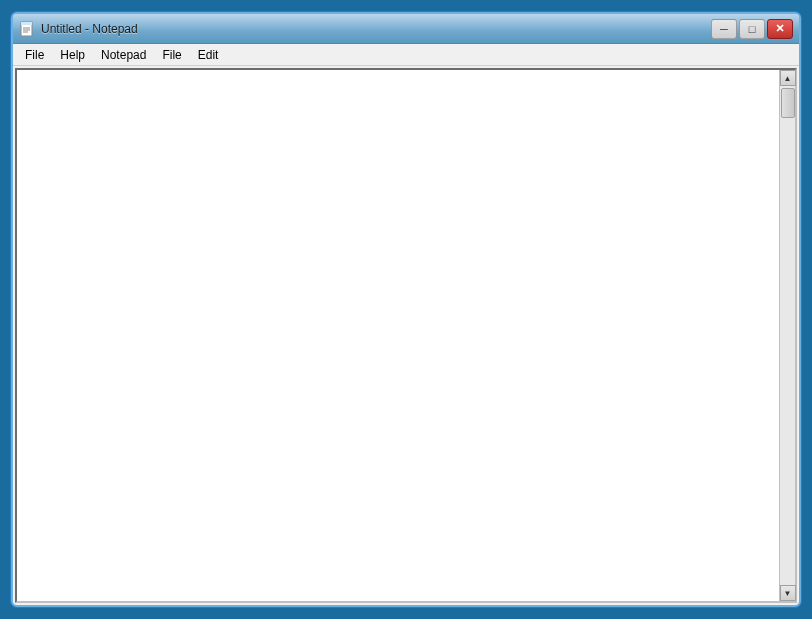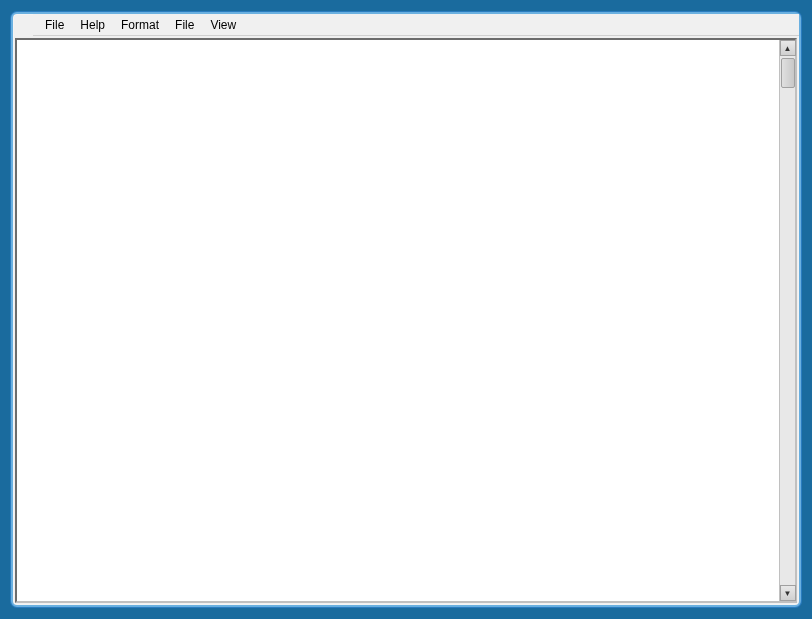--- a/index.html
+++ b/index.html
@@ -95,21 +95,20 @@
       border-color: #8b1a1a;
     }
 
     .menu-bar {
       height: 22px;
       background: #f0f0f0;
       display: flex;
       align-items: center;
       padding: 0 4px;
       border-bottom: 1px solid #d0d0d0;
-      margin-left: 20px;
     }
 
     .menu-item {
       padding: 2px 8px;
       font-size: 12px;
       color: #000;
       cursor: pointer;
       border-radius: 2px;
     }
 
@@ -180,27 +179,46 @@
       border-radius: 2px;
       position: absolute;
       top: 2px;
       left: 1px;
     }
   </style>
 </head>
 <body>
 
 <div class="window">
+  <div class="title-bar">
+    <div class="title-bar-left">
+      <div class="title-icon">
+        <svg viewBox="0 0 16 16" xmlns="http://www.w3.org/2000/svg">
+          <rect x="2" y="1" width="11" height="14" fill="white" stroke="#888" stroke-width="1"></rect>
+          <rect x="2" y="1" width="11" height="3" fill="#d0e8f8"></rect>
+          <line x1="4" y1="7" x2="11" y2="7" stroke="#888" stroke-width="1"></line>
+          <line x1="4" y1="9" x2="11" y2="9" stroke="#888" stroke-width="1"></line>
+          <line x1="4" y1="11" x2="9" y2="11" stroke="#888" stroke-width="1"></line>
+        </svg>
+      </div>
+      <span class="title-text">Untitled - Notepad</span>
+    </div>
+    <div class="title-buttons">
+      <div class="title-btn minimize">─</div>
+      <div class="title-btn maximize">□</div>
+      <div class="title-btn close">✕</div>
+    </div>
+  </div>
 
   <div class="menu-bar">
     <div class="menu-item">File</div>
     <div class="menu-item">Help</div>
-    <div class="menu-item">Format</div>
+    <div class="menu-item">Notepad</div>
     <div class="menu-item">File</div>
-    <div class="menu-item">View</div>
+    <div class="menu-item">Edit</div>
   </div>
 
   <div class="content-area">
     <div class="textarea-wrapper">
       <textarea class="editor" spellcheck="false" style=""></textarea>
     </div>
     <div class="scrollbar-v">
       <div class="scroll-btn">▲</div>
       <div class="scroll-track">
         <div class="scroll-thumb"></div>

